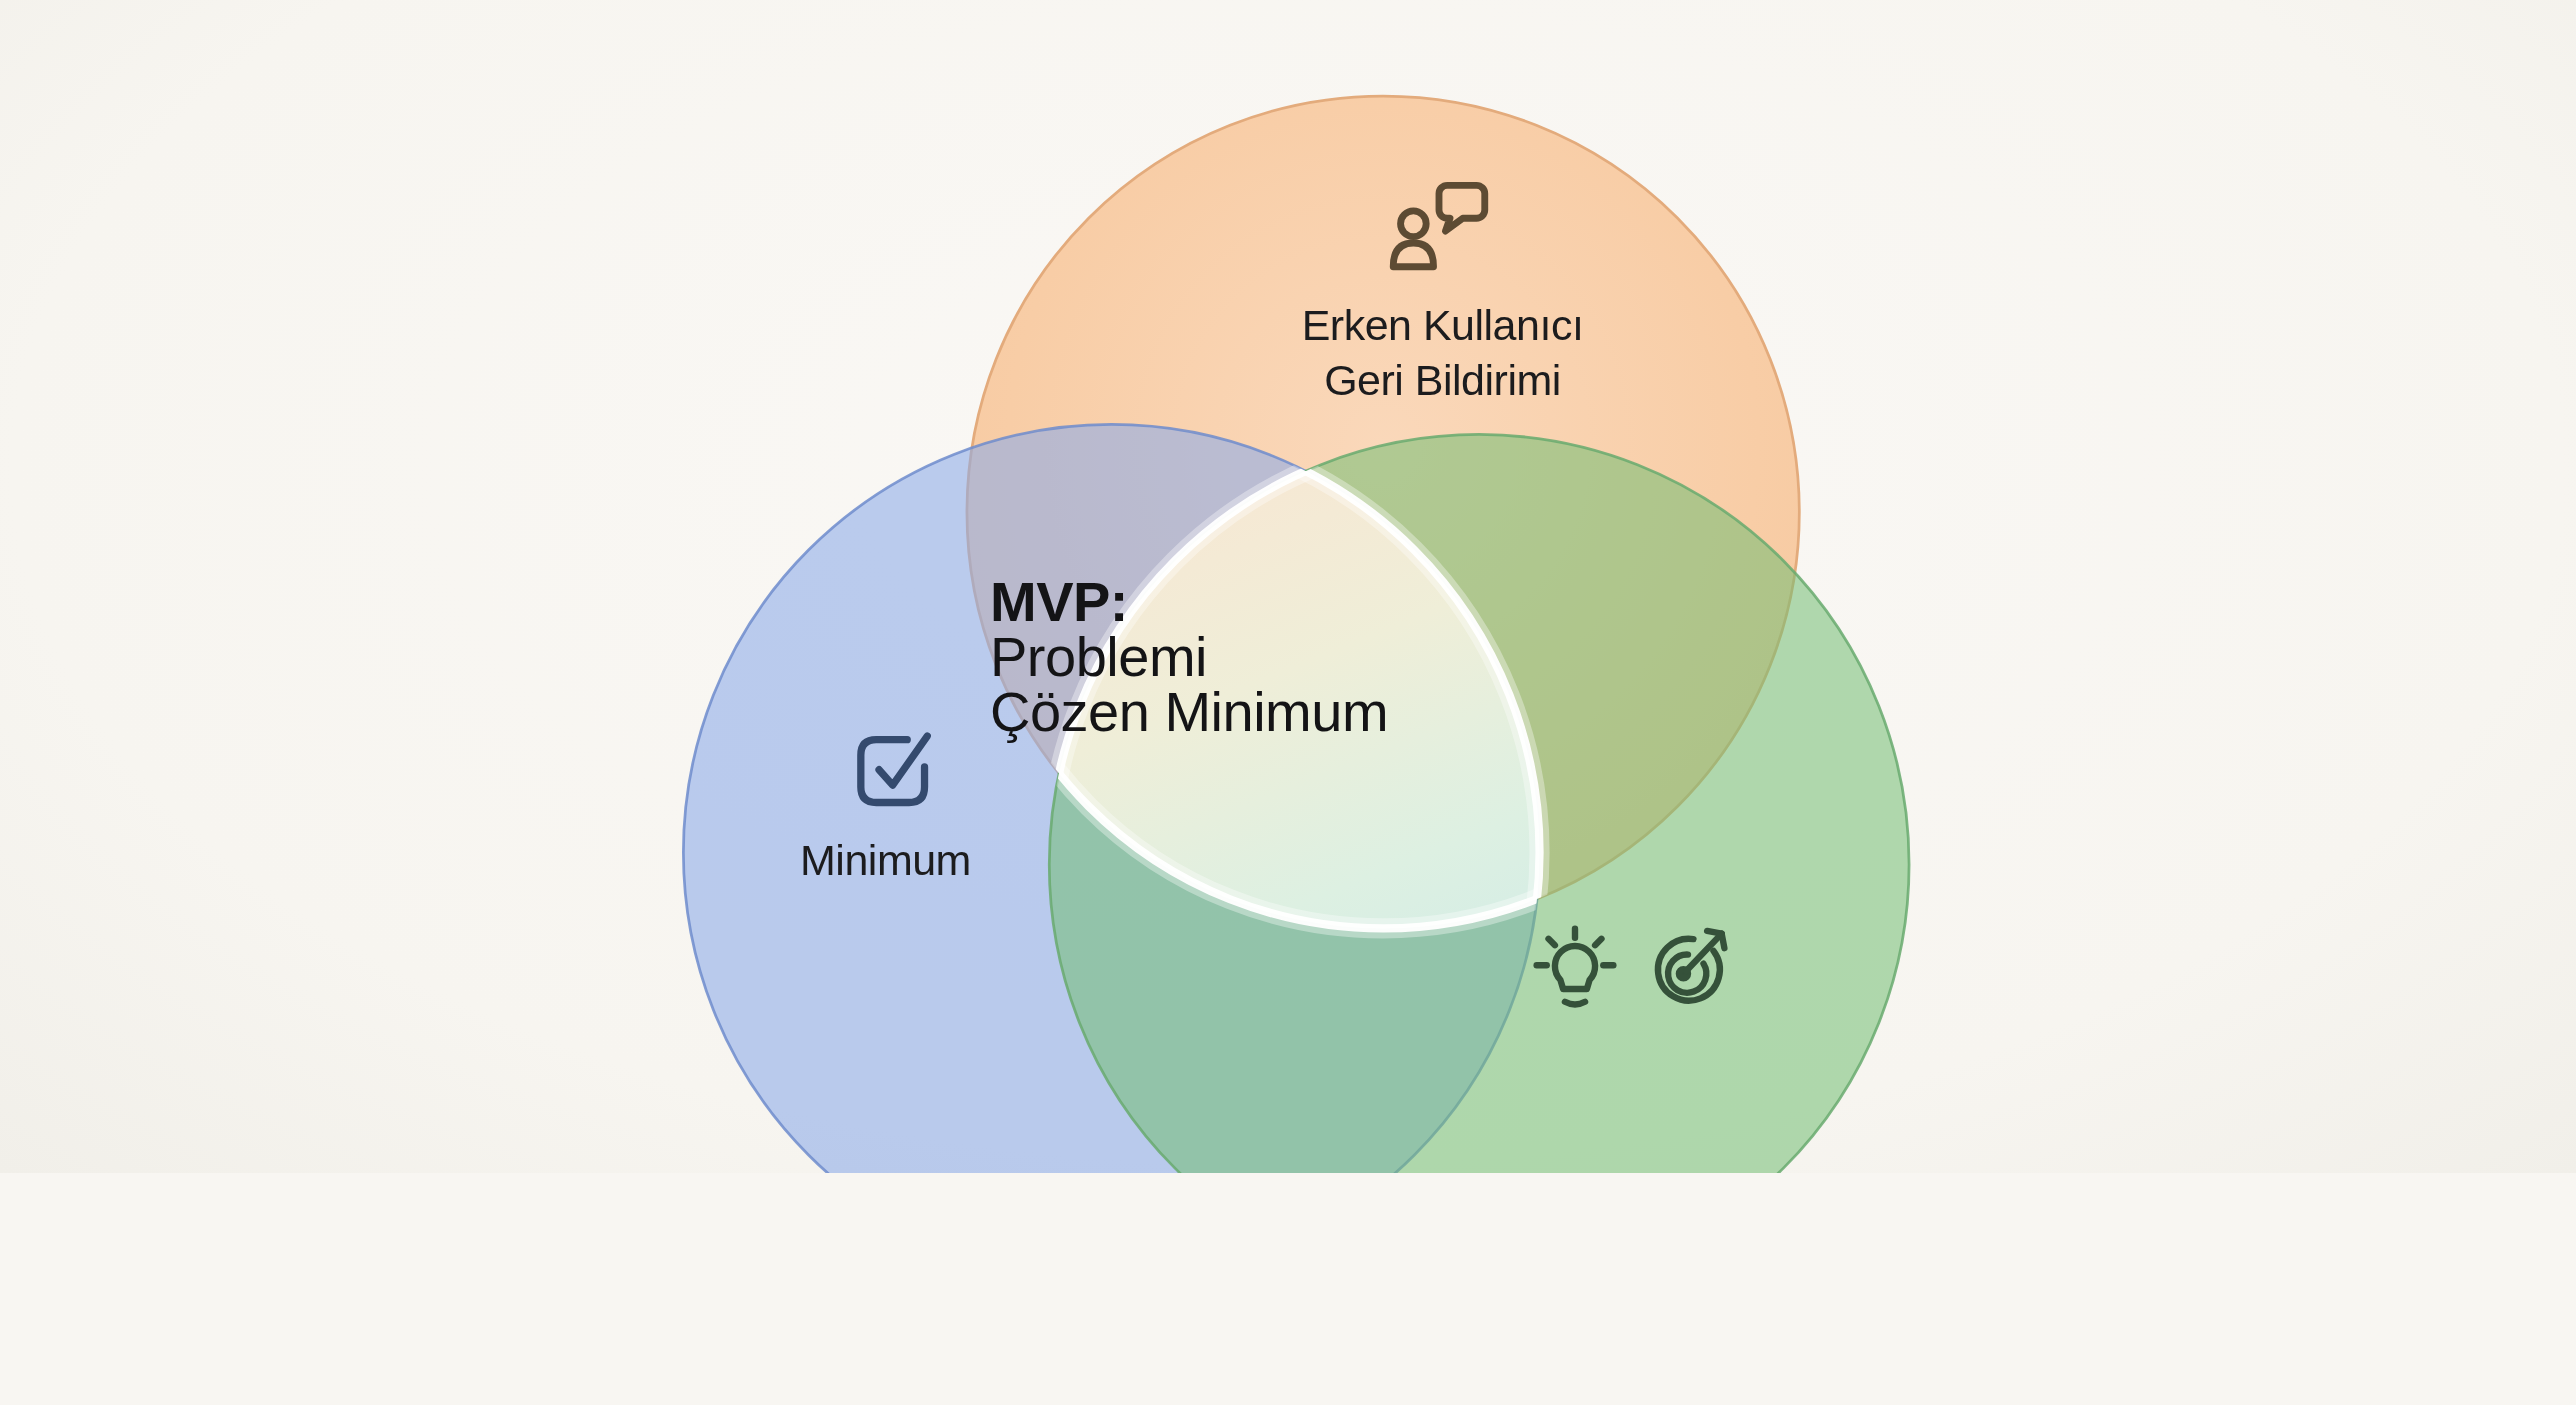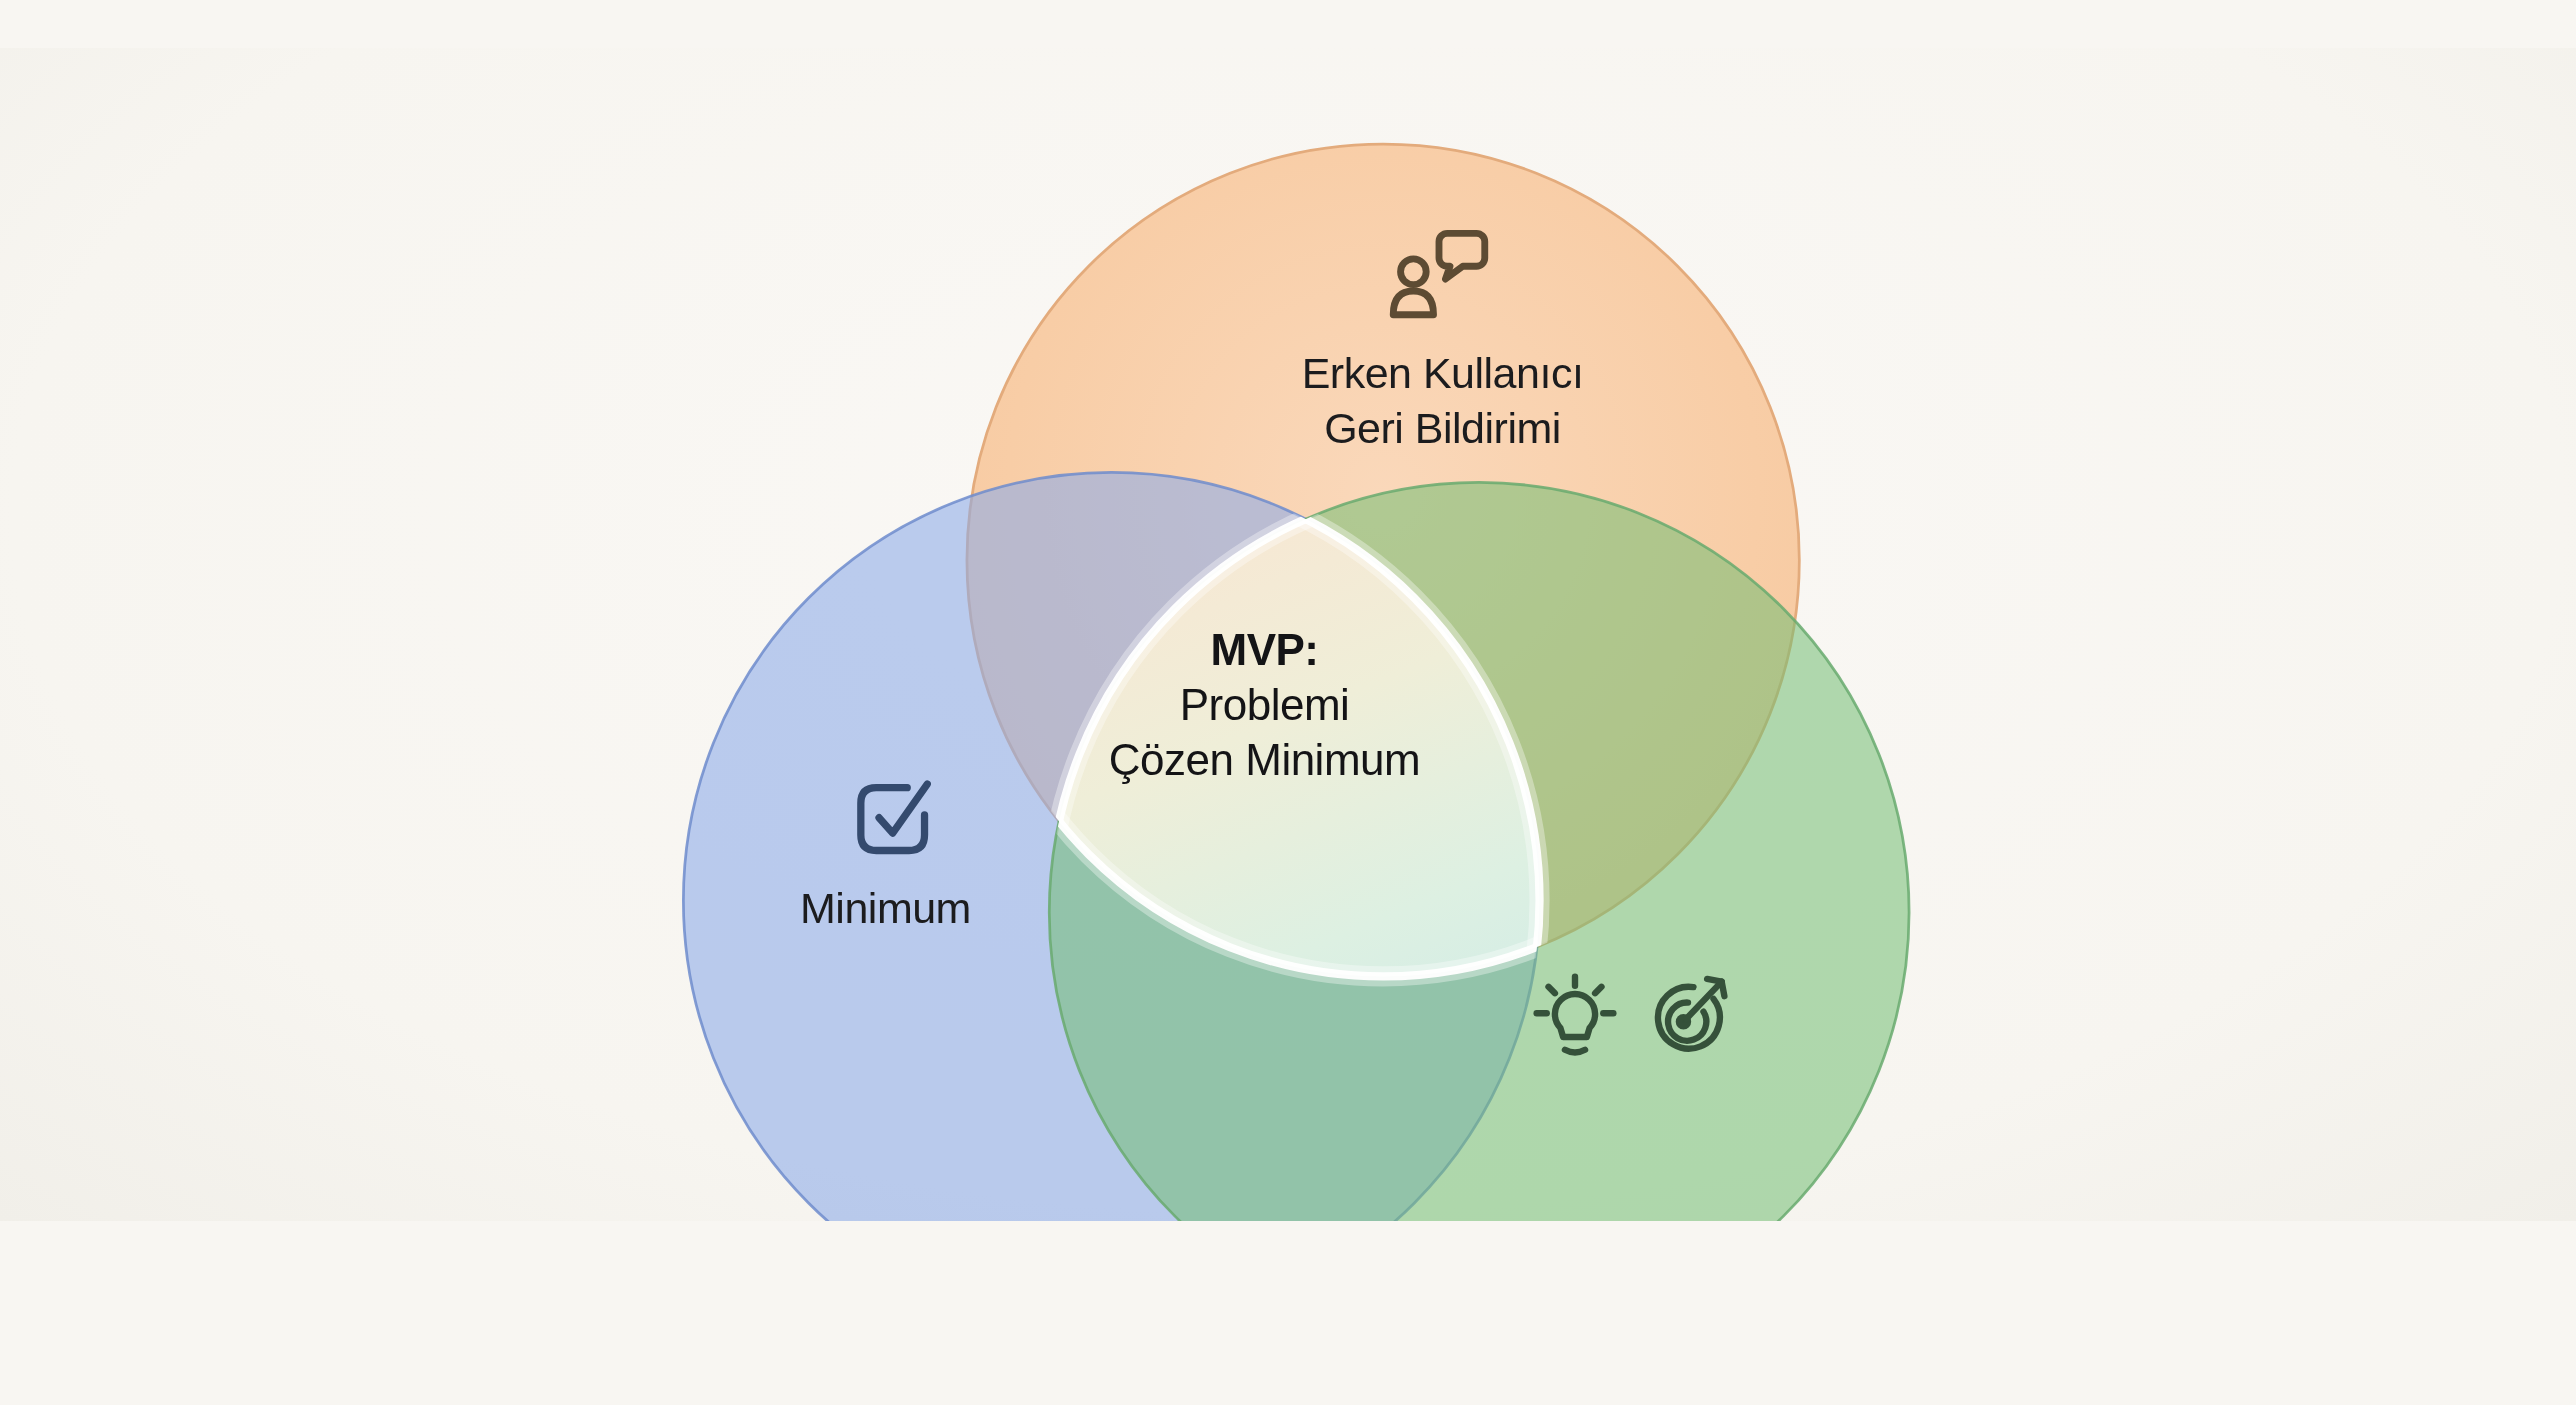--- a/index.html
+++ b/index.html
@@ -3,39 +3,37 @@
 <meta charset="utf-8">
 <style>
   html,body{margin:0;padding:0;background:#f8f6f2;}
   .stage{
     position:relative;
     width:2576px;height:1173px;
     overflow:hidden;
     background:radial-gradient(ellipse at 50% 40%, #faf8f5 0%, #f7f5f0 70%, #f1efe9 100%);
     font-family:"Liberation Sans", sans-serif;
     color:#1c1c1e;
-    margin-top:48px;
   }
   .venn-svg{position:absolute;left:0;top:0;}
   .label{
     position:absolute;
     width:549px;
     text-align:center;
     font-size:43px;
     line-height:55px;
     font-weight:500;
     letter-spacing:-0.5px;
     color:#1c1c1e;
   }
   .center-label{
     position:absolute;
     left:990px;top:574px;
     width:549px;
-    text-align:center;
-    font-size:44px;
+    font-size:56px;
     line-height:55px;
     font-weight:500;
     letter-spacing:-0.5px;
     color:#141416;
   }
   .center-label .title{font-weight:700;}
   .icon{position:absolute;}
   .icons-row{position:absolute;left:1533px;top:920px;width:201px;display:flex;gap:25.6px;align-items:flex-end;}
 </style>
 </head>

